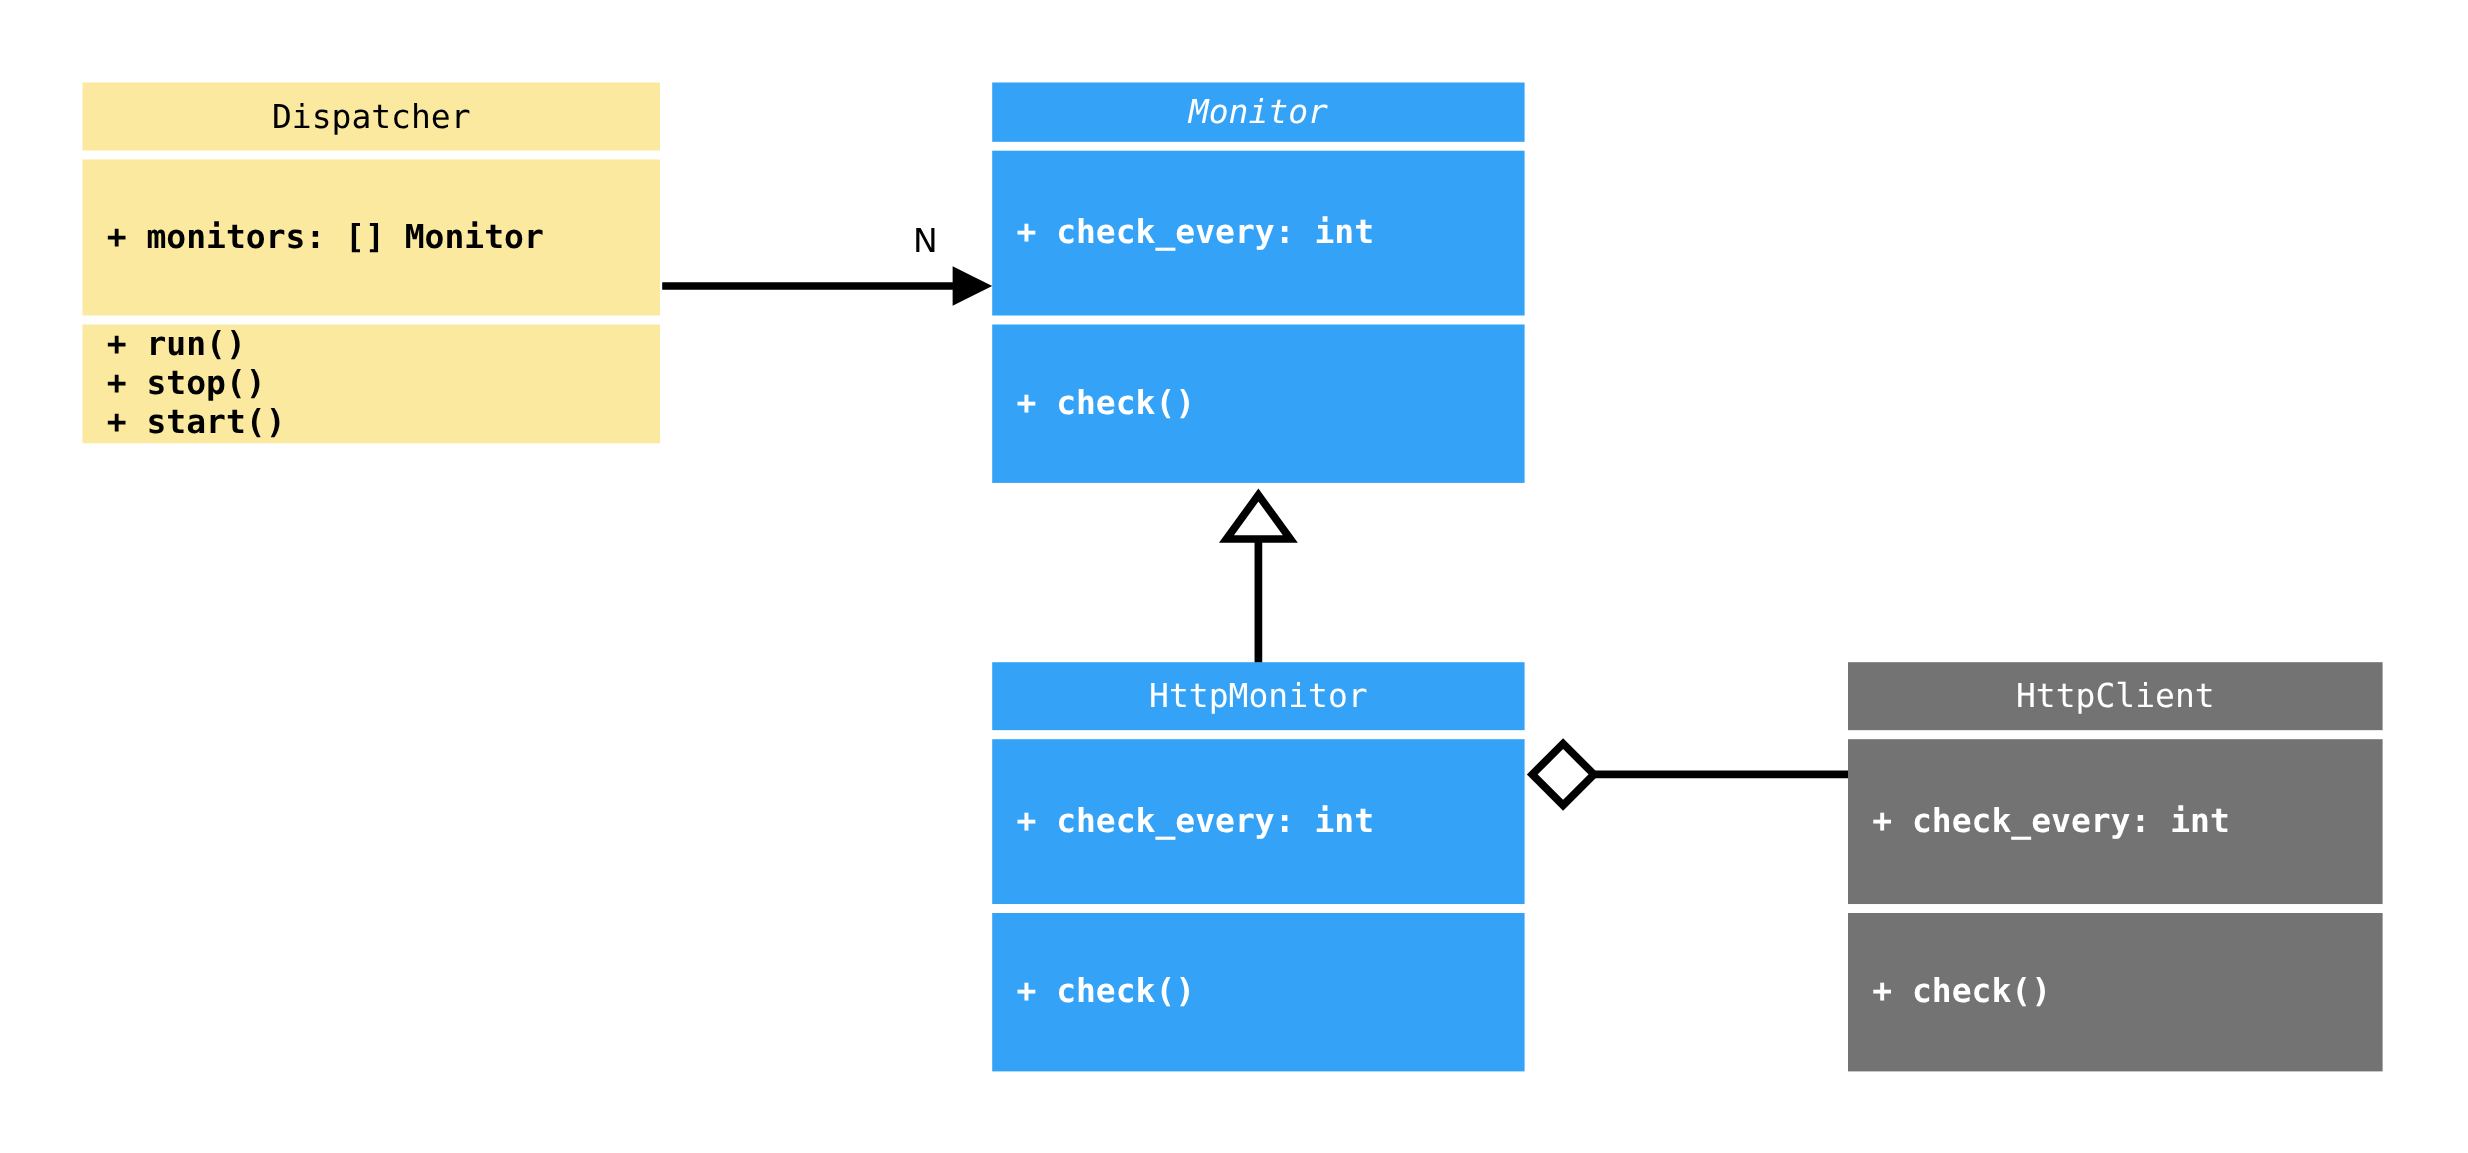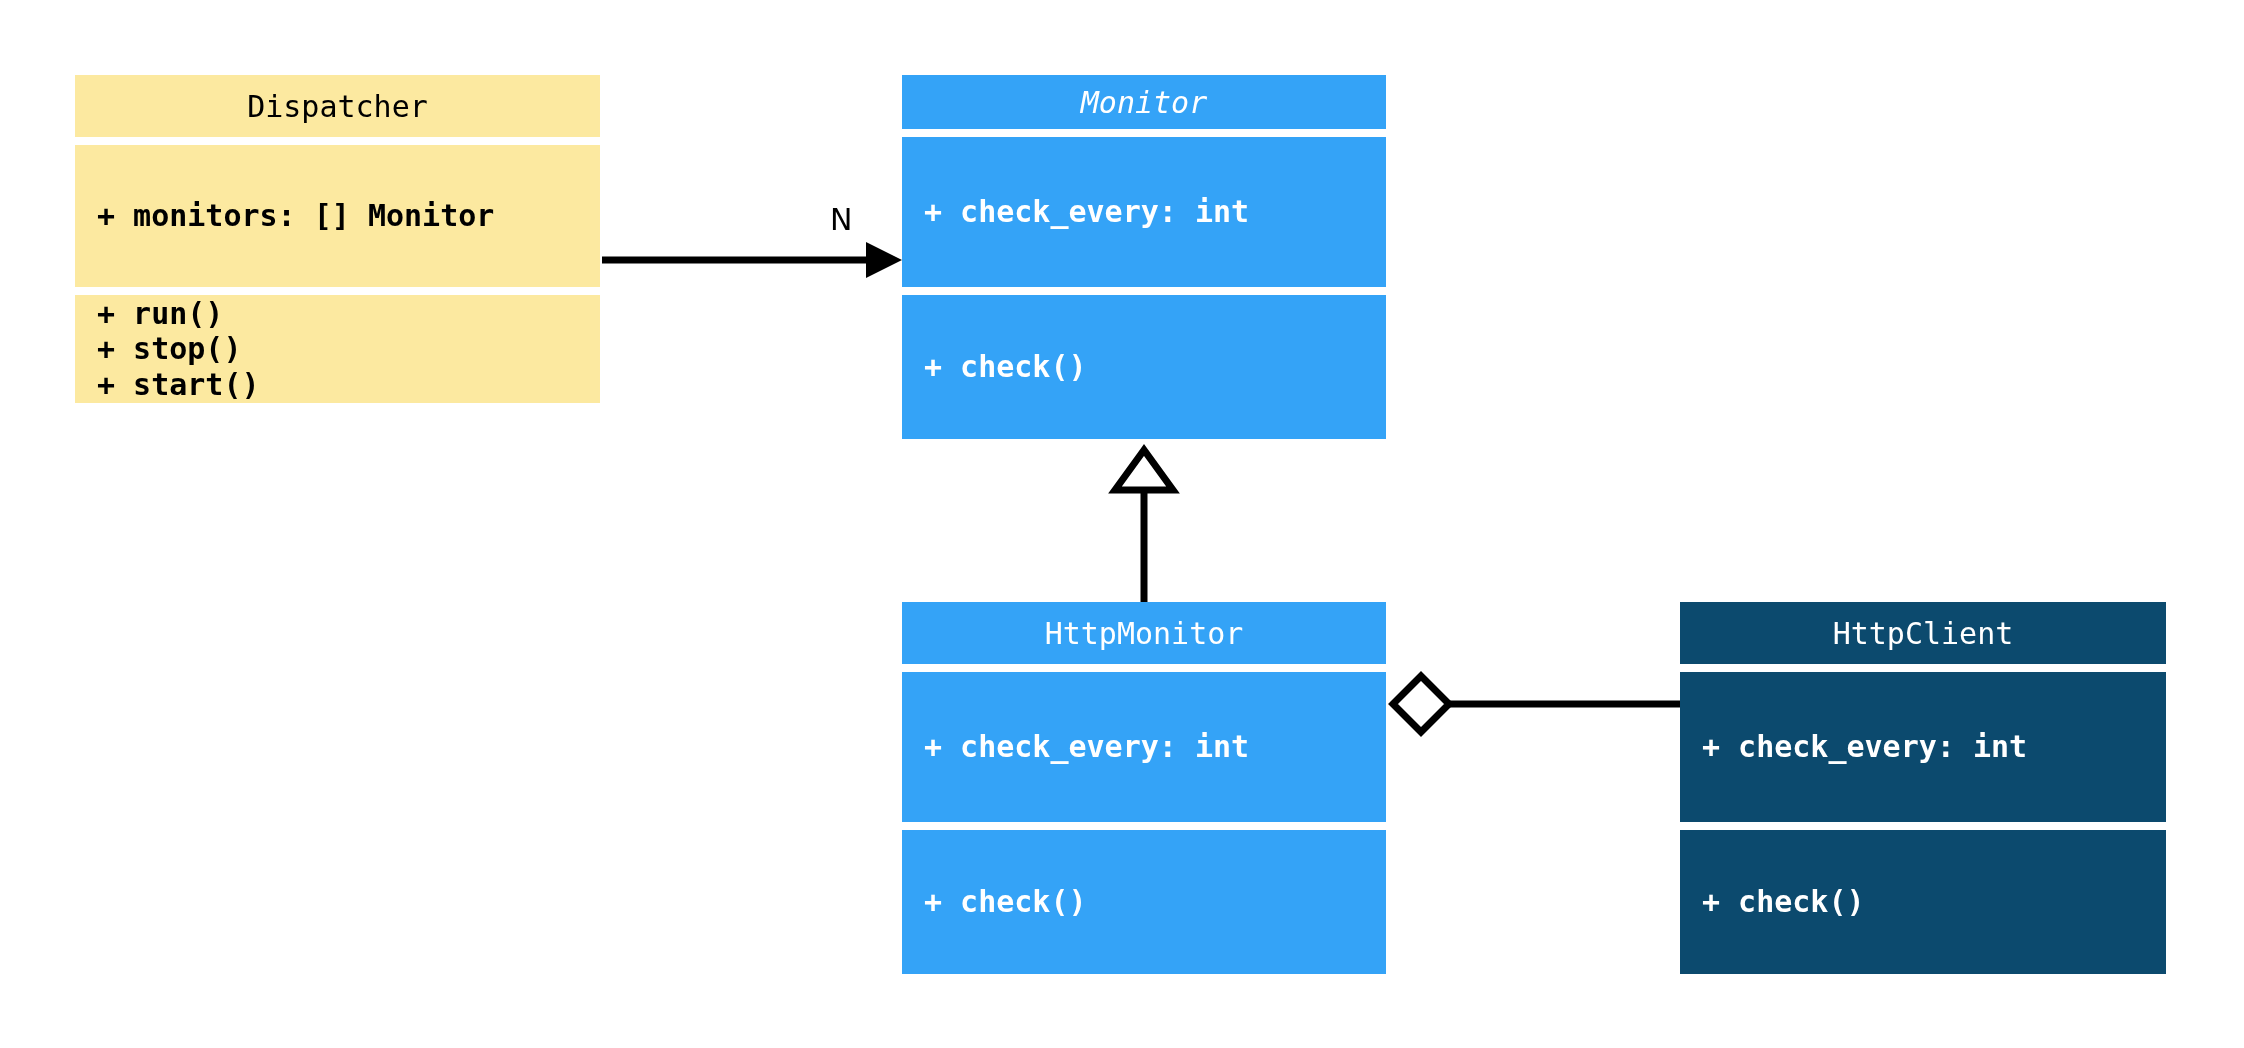--- a/index.html
+++ b/index.html
@@ -70,21 +70,21 @@
 
   
   .theme-yellow .uml-compartment { background: #fce9a0; }
   .theme-yellow .class-title,
   .theme-yellow .member-line { color: #000000; }
 
   .theme-blue .uml-compartment { background: #34a3f7; }
   .theme-blue .class-title,
   .theme-blue .member-line { color: #ffffff; }
 
-  .theme-green .uml-compartment { background: #0c4a6e; }
+  .theme-green .uml-compartment { background: #737373; }
   .theme-green .class-title,
   .theme-green .member-line { color: #ffffff; }
 
   
   #class-dispatcher {
     left: 75px; top: 75px; width: 525px; height: 372px;
   }
   #class-dispatcher .c-title   { height: 62px; }
   #class-dispatcher .c-attrs   { height: 142px; }
   #class-dispatcher .c-methods { height: 108px; }

